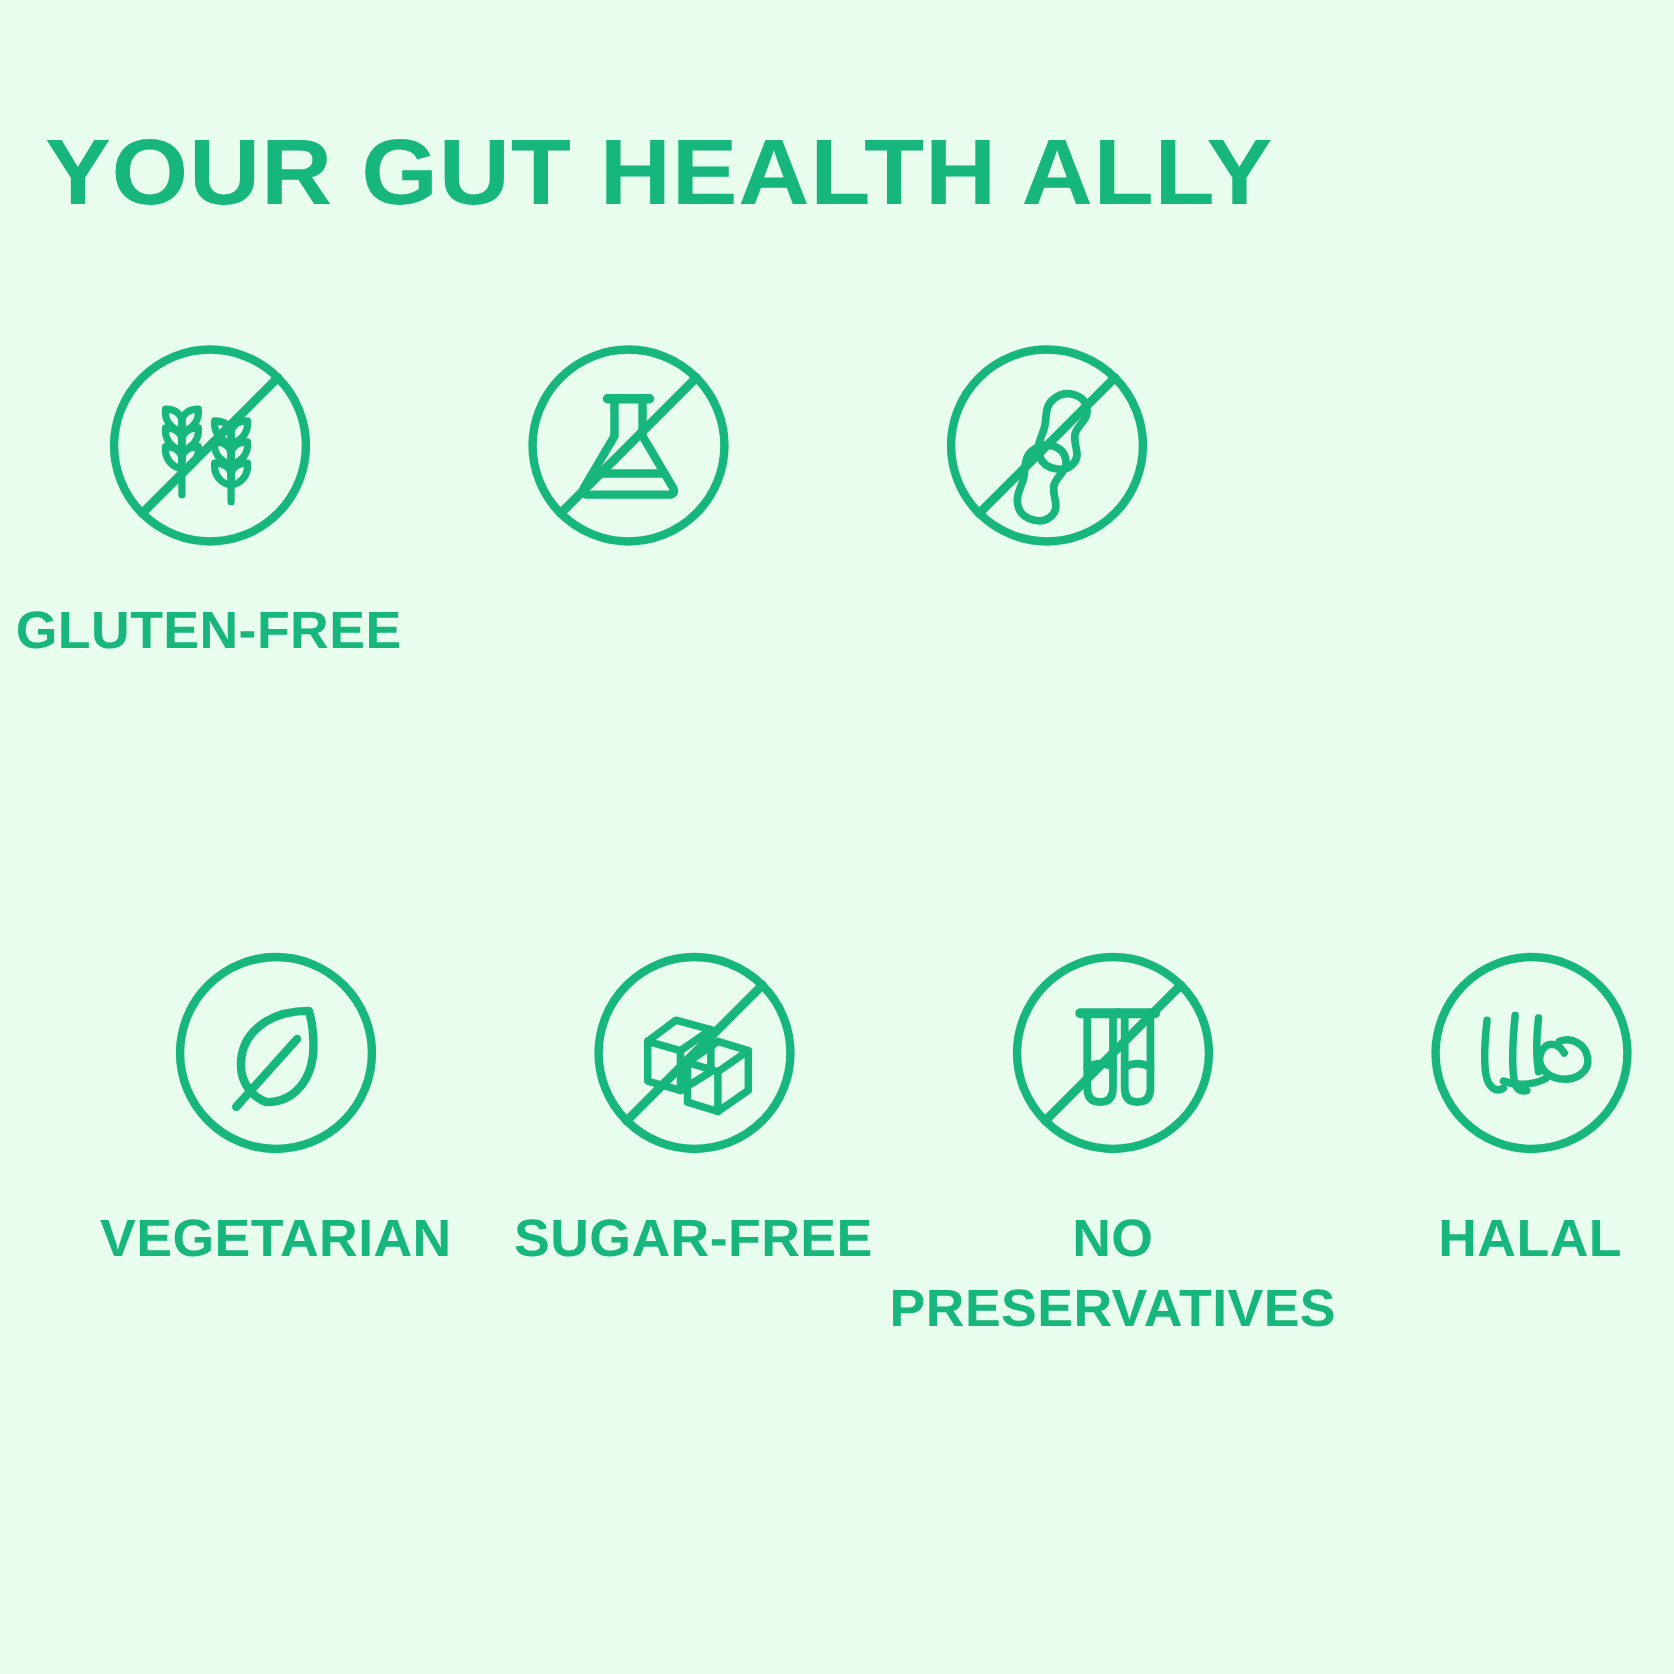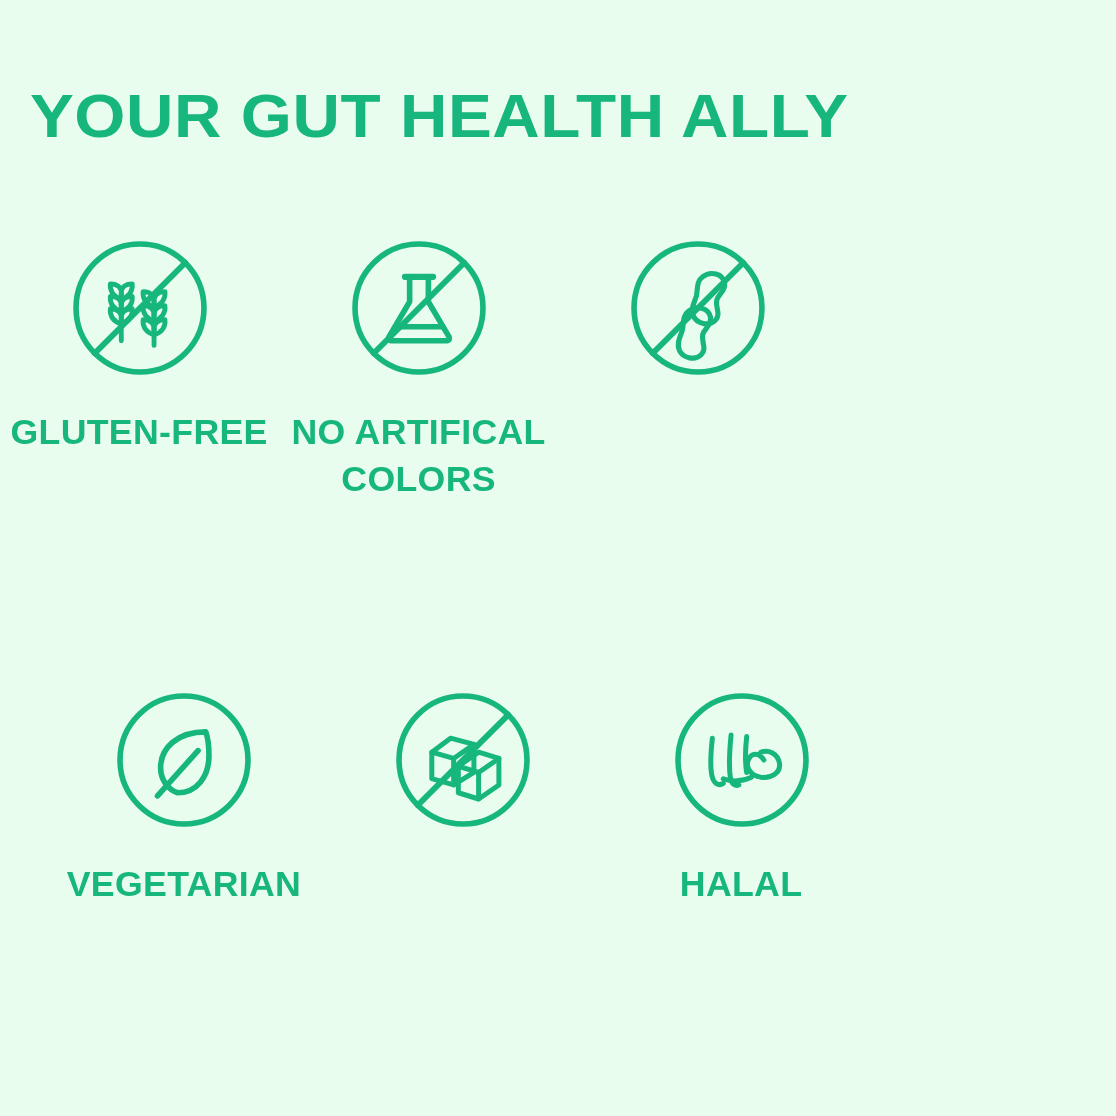--- a/index.html
+++ b/index.html
@@ -37,21 +37,21 @@
     transform: scaleX(1.06);
     transform-origin: left center;
     white-space: nowrap;
     -webkit-font-smoothing: antialiased;
   }
 
   
   .badge-grid {
     position: absolute;
     left: 0;
-    top: 230px;
+    top: 219px;
     width: 1116px;
   }
 
   .badge-row {
     display: flex;
     width: 1116px;
   }
   .badge-row.row-2 {
     margin-top: 180px;
     padding-left: 44px;
@@ -142,24 +142,20 @@
       <div class="badge">
         <div class="badge-icon">
           <svg viewBox="0 0 100 100" fill="none" stroke="#17b67d" stroke-width="3.6" stroke-linecap="round" stroke-linejoin="round">
             <circle cx="50" cy="50" r="41"></circle>
             <path d="M41 30 L59 30" stroke-width="4"></path>
             <path d="M44 30 L44 46 L31 68 Q29.5 71 33 71 L67 71 Q70.5 71 69 68 L56 46 L56 30"></path>
             <path d="M35 62 L65 62"></path>
             <path d="M21 79 L79 21" stroke-width="3.8"></path>
           </svg>
         </div>
-        <div class="badge-label-wrap">
-          <div class="badge-label">NO ARTIFICAL
-COLORS</div>
-        </div>
       </div>
 
 
       <div class="badge">
         <div class="badge-icon">
           <svg viewBox="0 0 100 100" fill="none" stroke="#17b67d" stroke-width="3.6" stroke-linecap="round" stroke-linejoin="round">
             <circle cx="50" cy="50" r="41"></circle>
             <g stroke-width="3.3">
 
               <path d="M53 30 C58 26 66 28 67 34 C68 39 63 41 62 45 C61 50 65 54 61 58
@@ -201,22 +197,45 @@
               <path d="M30 45 L44 49 L44 66"></path>
               <path d="M44 49 L57 40"></path>
 
               <path d="M47 54 L60 45 L73 49 L73 66 L60 75 L47 71 Z"></path>
               <path d="M47 54 L60 58 L60 75"></path>
               <path d="M60 58 L73 49"></path>
             </g>
             <path d="M21 79 L79 21" stroke-width="3.8"></path>
           </svg>
         </div>
-      </div>
-
+        <div class="badge-label-wrap">
+          <div class="badge-label">SUGAR-FREE</div>
+        </div>
+      </div>
+
+      <div class="badge">
+        <div class="badge-icon">
+          <svg viewBox="0 0 100 100" fill="none" stroke="#17b67d" stroke-width="3.6" stroke-linecap="round" stroke-linejoin="round">
+            <circle cx="50" cy="50" r="41"></circle>
+            <g stroke-width="3.3">
+              <path d="M36 33 L52 33" stroke-width="4.2"></path>
+              <path d="M39 33 L39 65 Q39 71 44.5 71 Q50 71 50 65 L50 33"></path>
+              <path d="M39 56 Q44.5 53 50 56"></path>
+              <path d="M52 33 L68 33" stroke-width="4.2"></path>
+              <path d="M55 33 L55 65 Q55 71 60.5 71 Q66 71 66 65 L66 33"></path>
+              <path d="M55 56 Q60.5 53 66 56"></path>
+            </g>
+            <path d="M21 79 L79 21" stroke-width="3.8"></path>
+          </svg>
+        </div>
+        <div class="badge-label-wrap">
+          <div class="badge-label">NO
+PRESERVATIVES</div>
+        </div>
+      </div>
 
       <div class="badge">
         <div class="badge-icon">
           <svg viewBox="0 0 100 100" fill="none" stroke="#17b67d" stroke-width="3.6" stroke-linecap="round" stroke-linejoin="round">
             <circle cx="50" cy="50" r="41"></circle>
             <g stroke-width="3.2">
 
               <path d="M31 36 C30 45 29.5 53 30.5 59 C31.5 65 35 67 38 65"></path>
               <path d="M43 34 C42 44 41.5 54 42.5 61 C43 65 45 67 48 66"></path>
               <path d="M53 35 C52 44 52 52 53 58"></path>

